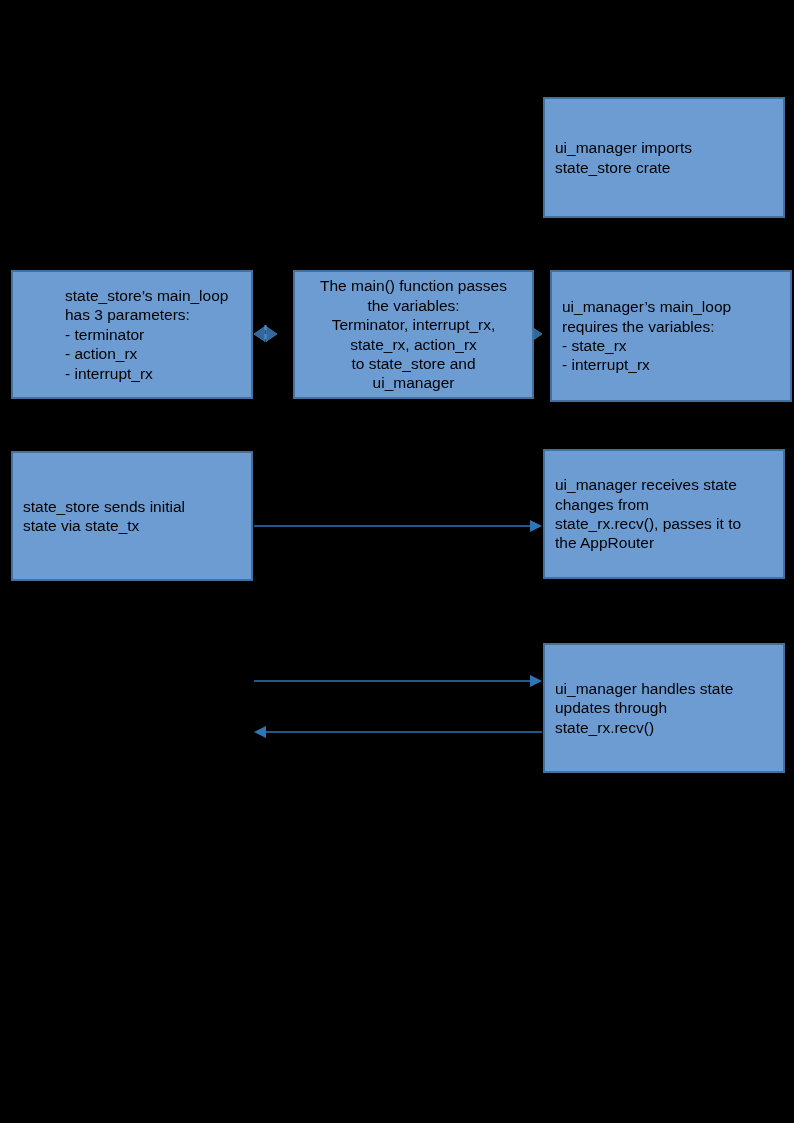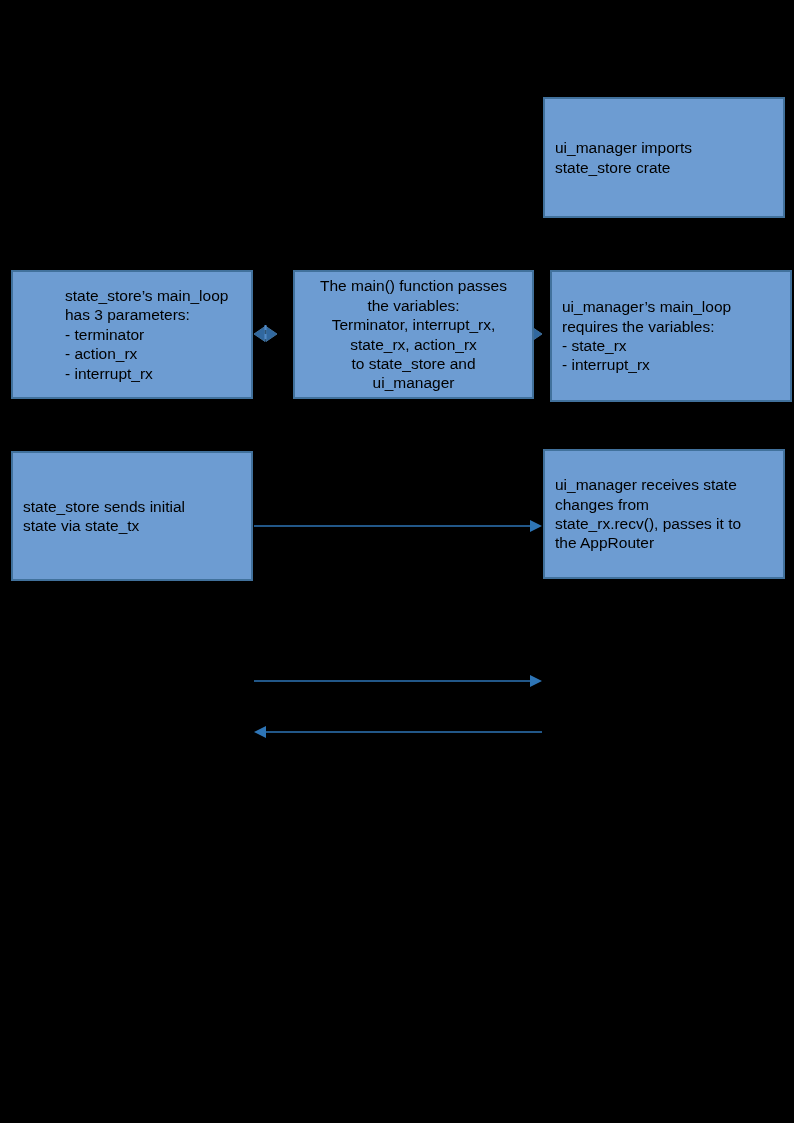--- a/index.html
+++ b/index.html
@@ -135,14 +135,19 @@
   </div>
 
   <div class="box" style="left:543px; top:449px; width:242px; height:130px;">
     <div class="txt">ui_manager receives state
 changes from
 state_rx.recv(), passes it to
 the AppRouter</div>
   </div>
 
 
+  <div class="box" style="left:543px; top:643px; width:242px; height:130px;">
+    <div class="txt">ui_manager handles state
+updates through
+state_rx.recv()</div>
+  </div>
 
 </div>
 
 </body></html>

